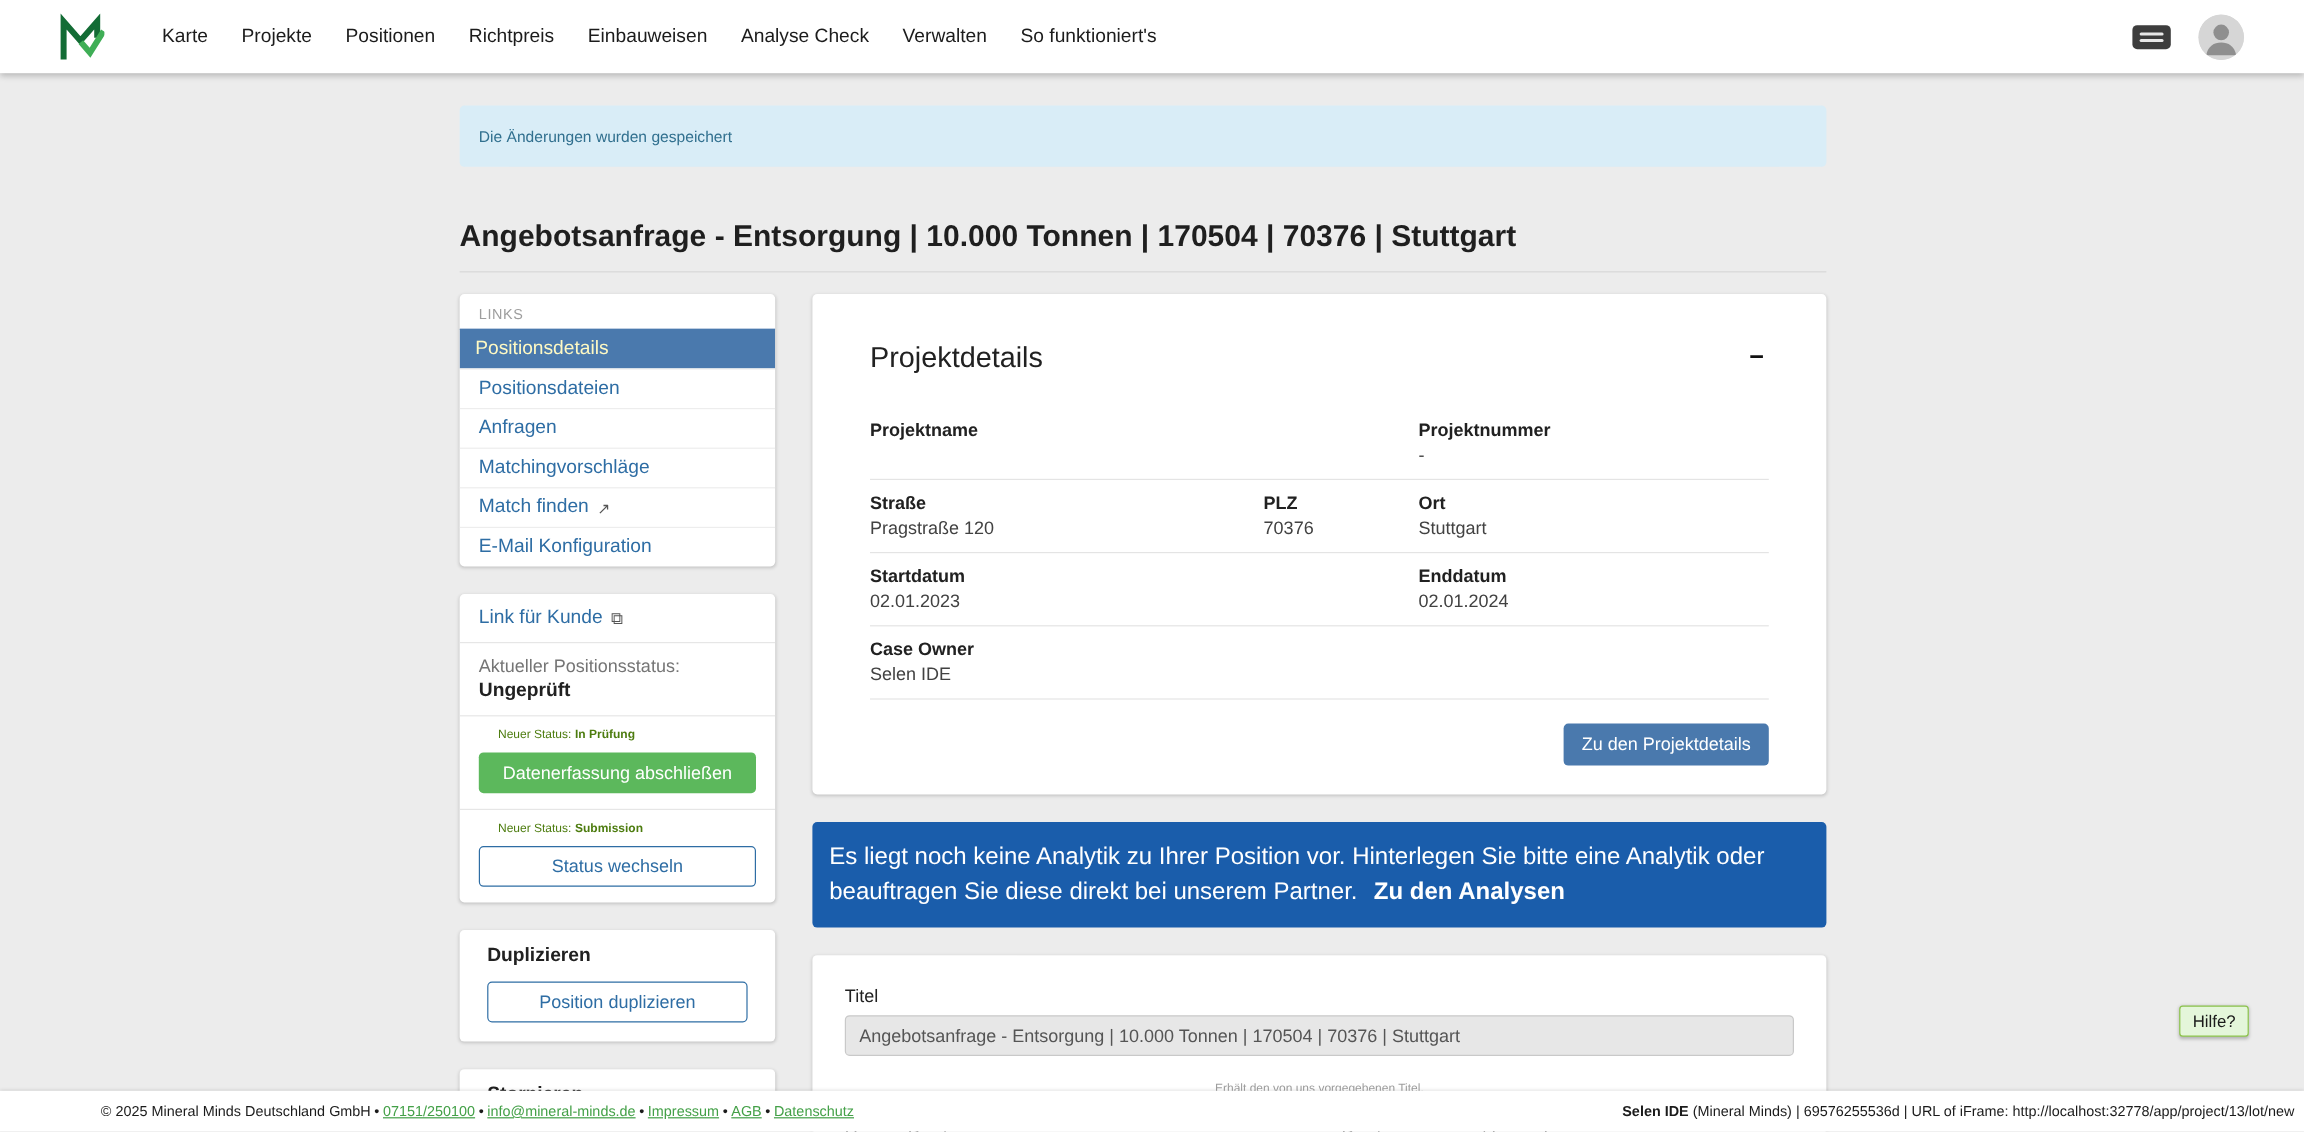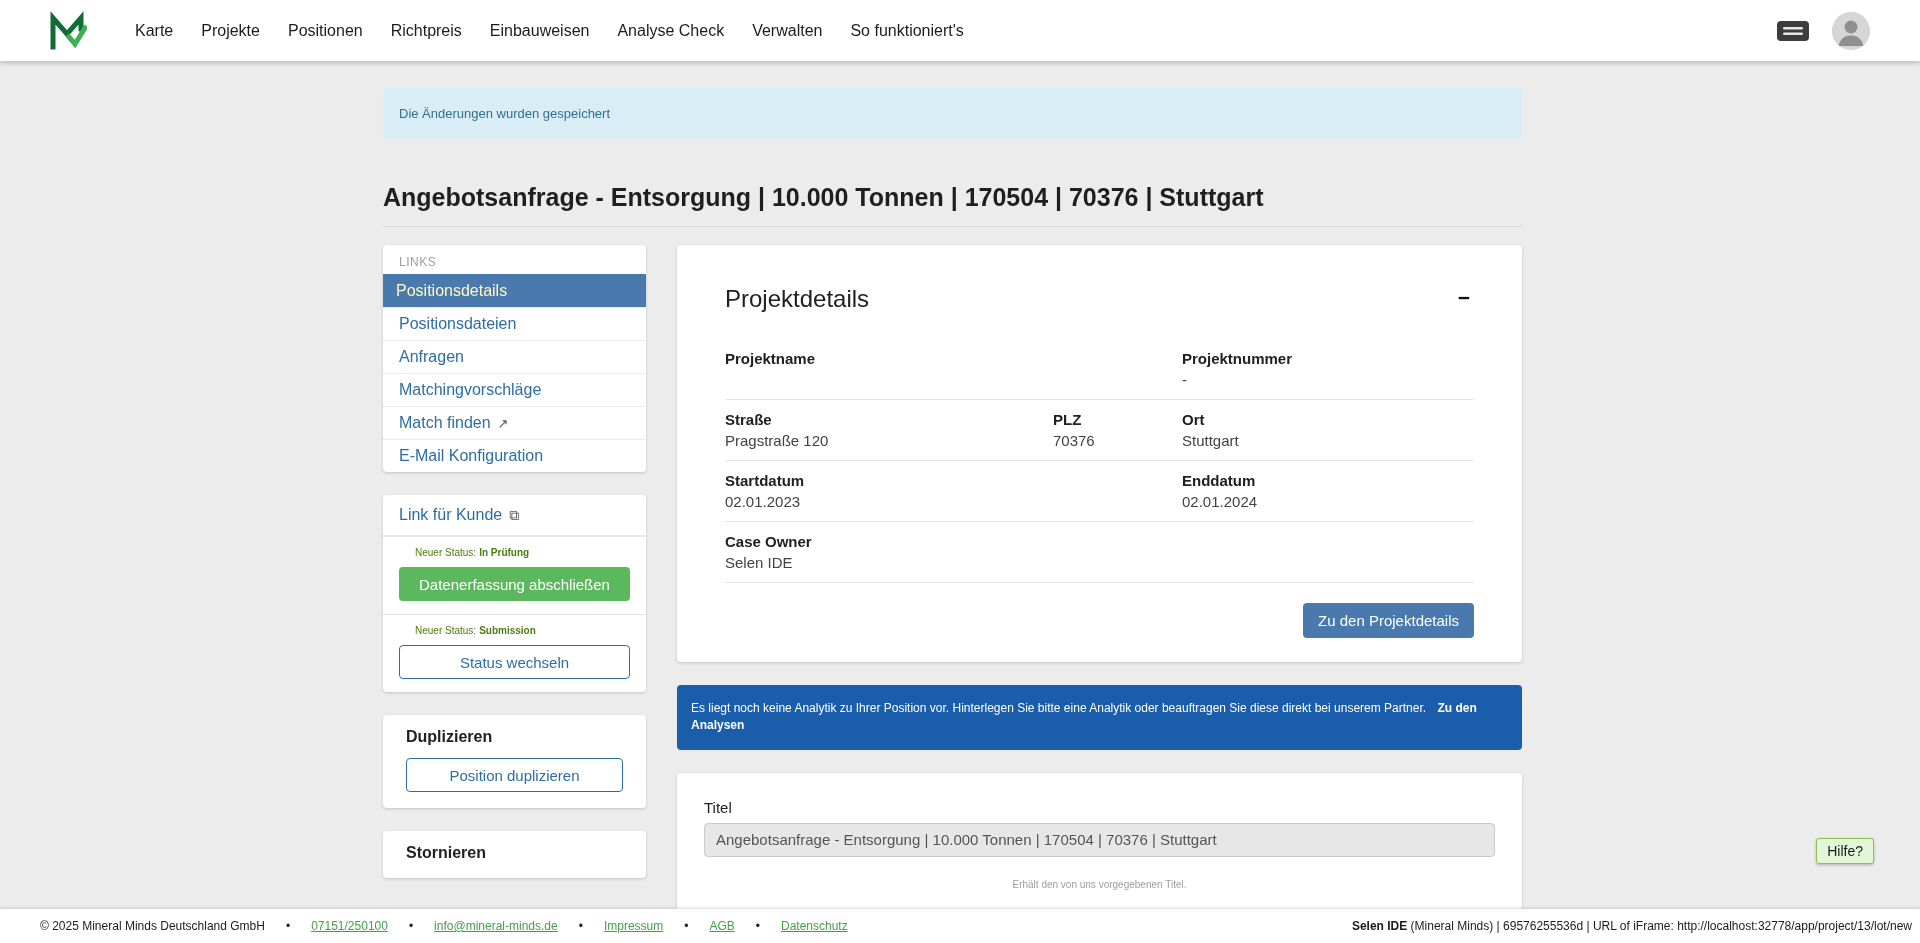--- a/index.html
+++ b/index.html
@@ -98,21 +98,21 @@
   .pd-row { display: grid; grid-template-columns: 328px 129px 1fr; padding: 11px 0; border-bottom: 1px solid #e4e4e4; }
   .pd-span2 { grid-column: 1 / 3; }
   .pd-col3 { grid-column: 3; }
   .pd-label { font-size: 15px; font-weight: 700; color: #212121; }
   .pd-value { font-size: 15px; color: #424242; margin-top: 4px; }
   .project-actions { display: flex; justify-content: flex-end; margin-top: 20px; }
 
   .analytics-banner {
     margin-top: 23px; background: #1a5dab; color: #ffffff;
     border-radius: 4px; padding: 15px 14px;
-    font-size: 12px; line-height: 1.45;
+    font-size: 20px; line-height: 1.45;
   }
   .analytics-banner .banner-link { font-weight: 700; color: #fff; margin-left: 8px; cursor: pointer; text-decoration: none; }
 
   .form-card { margin-top: 23px; padding: 26px 27px 70px; }
   .form-label { font-size: 15px; color: #212121; margin-bottom: 7px; }
   .text-input {
     width: 100%; height: 34px; border: 1px solid #c9c9c9; border-radius: 4px;
     padding: 0 11px; font-size: 15px; font-family: inherit; color: #333; background: #fff;
   }
   .text-input[disabled] { background: #e7e7e7; color: #555; }
@@ -129,21 +129,21 @@
   }
 
   
   .footer {
     position: absolute; left: 0; right: 0; bottom: 0; z-index: 30;
     height: 34px; background: #ffffff;
     box-shadow: 0 -1px 3px rgba(0,0,0,.15);
     display: flex; align-items: center; justify-content: space-between;
     padding: 0 8px 0 40px; font-size: 12px; color: #1b1b1b;
   }
-  .footer-left { display: flex; align-items: center; gap: 21px; white-space: nowrap; }
+  .footer-left { display: flex; align-items: center; gap: 3px; white-space: nowrap; margin-left: 44px; }
   .footer-left a { color: #43a047; text-decoration: underline; cursor: pointer; }
   .footer-right { white-space: nowrap; }
   .footer-right b { font-weight: 700; }
 </style>
 </head>
 <body>
 
 <div class="app">
 
   <nav class="navbar">
@@ -218,20 +218,24 @@
         </div>
 
         <div class="card sb-card">
           <div class="sb-section">
             <a class="customer-link">
               <span>Link für Kunde</span>
               <span class="copy-glyph">⧉</span>
             </a>
           </div>
           <div class="sb-divider"></div>
+          <div class="sb-section">
+            <div class="status-label">Aktueller Positionsstatus:</div>
+            <div class="status-value">Ungeprüft</div>
+          </div>
           <div class="sb-divider"></div>
           <div class="new-status">
             <span>Neuer Status:</span><b>In Prüfung</b>
           </div>
           <button class="btn btn-success btn-block">Datenerfassung abschließen</button>
           <div class="sb-divider"></div>
           <div class="new-status">
             <span>Neuer Status:</span><b>Submission</b>
           </div>
           <button class="btn btn-outline-primary btn-block">Status wechseln</button>

